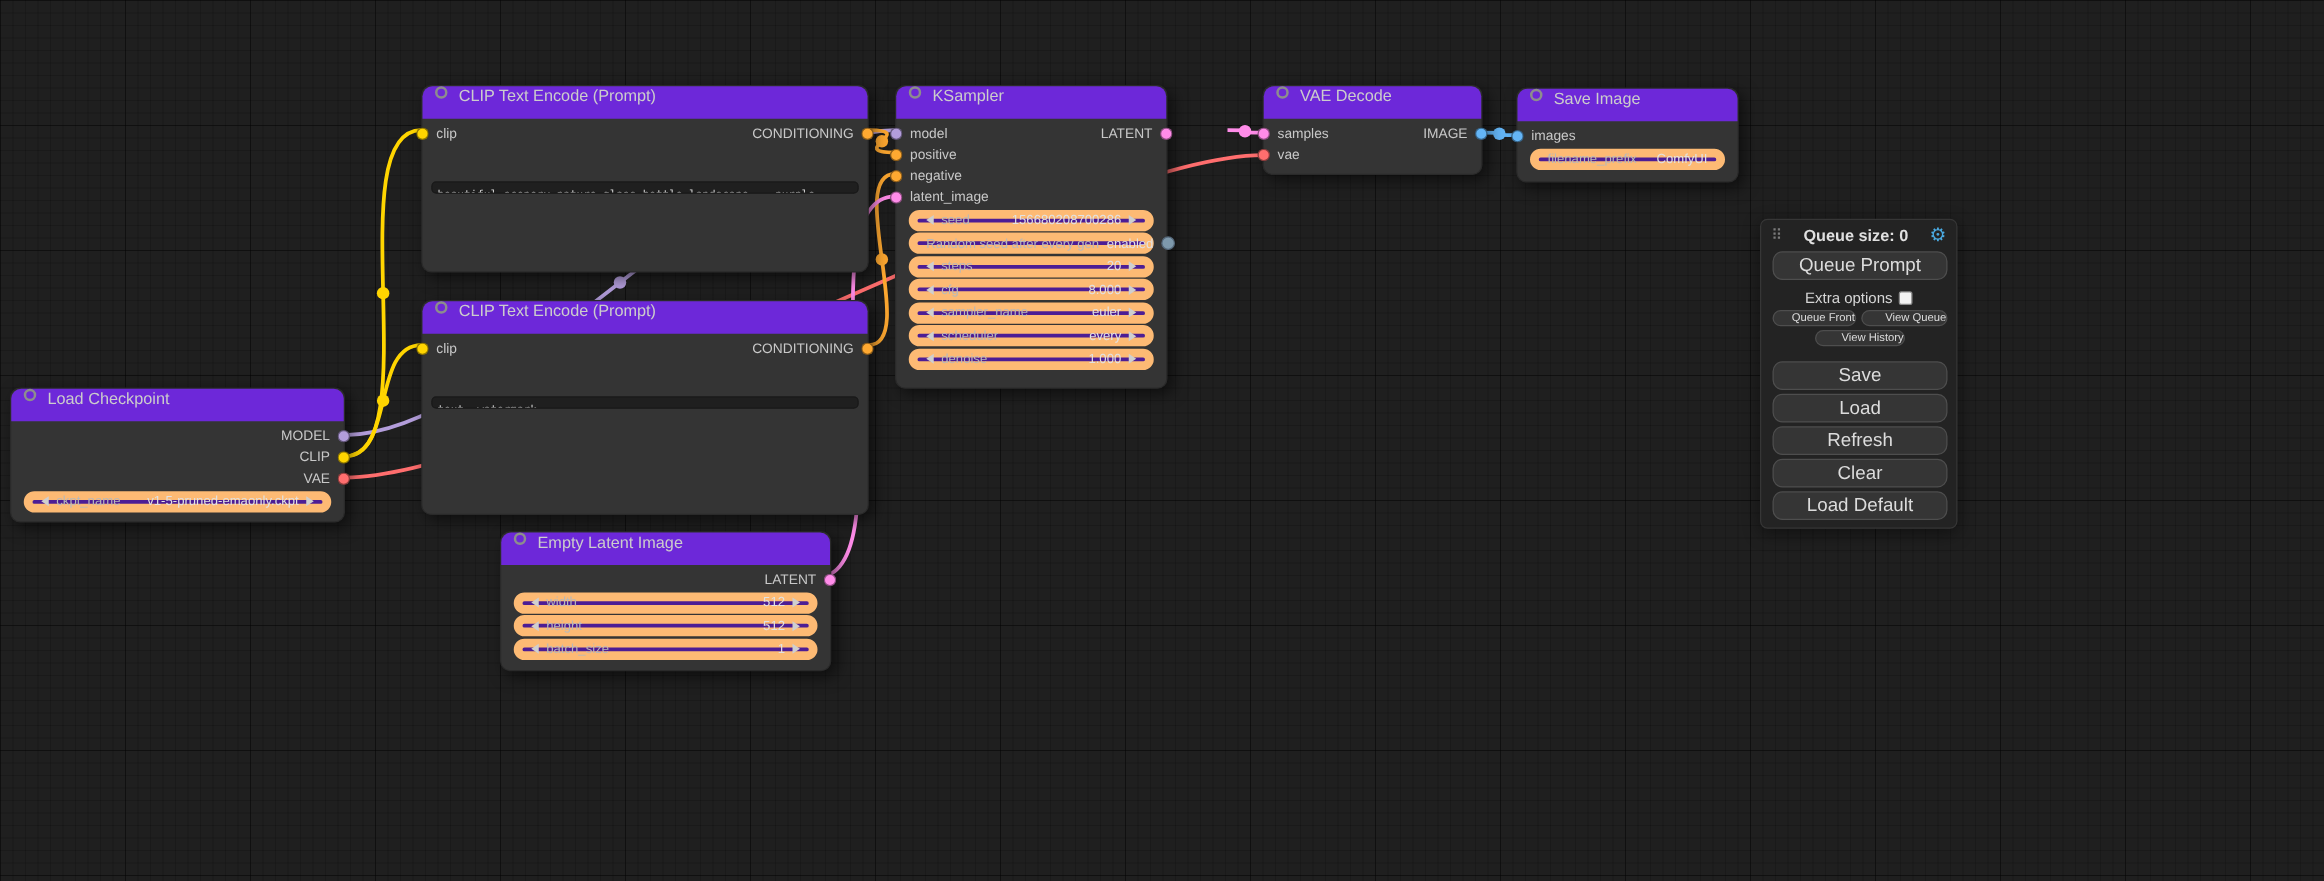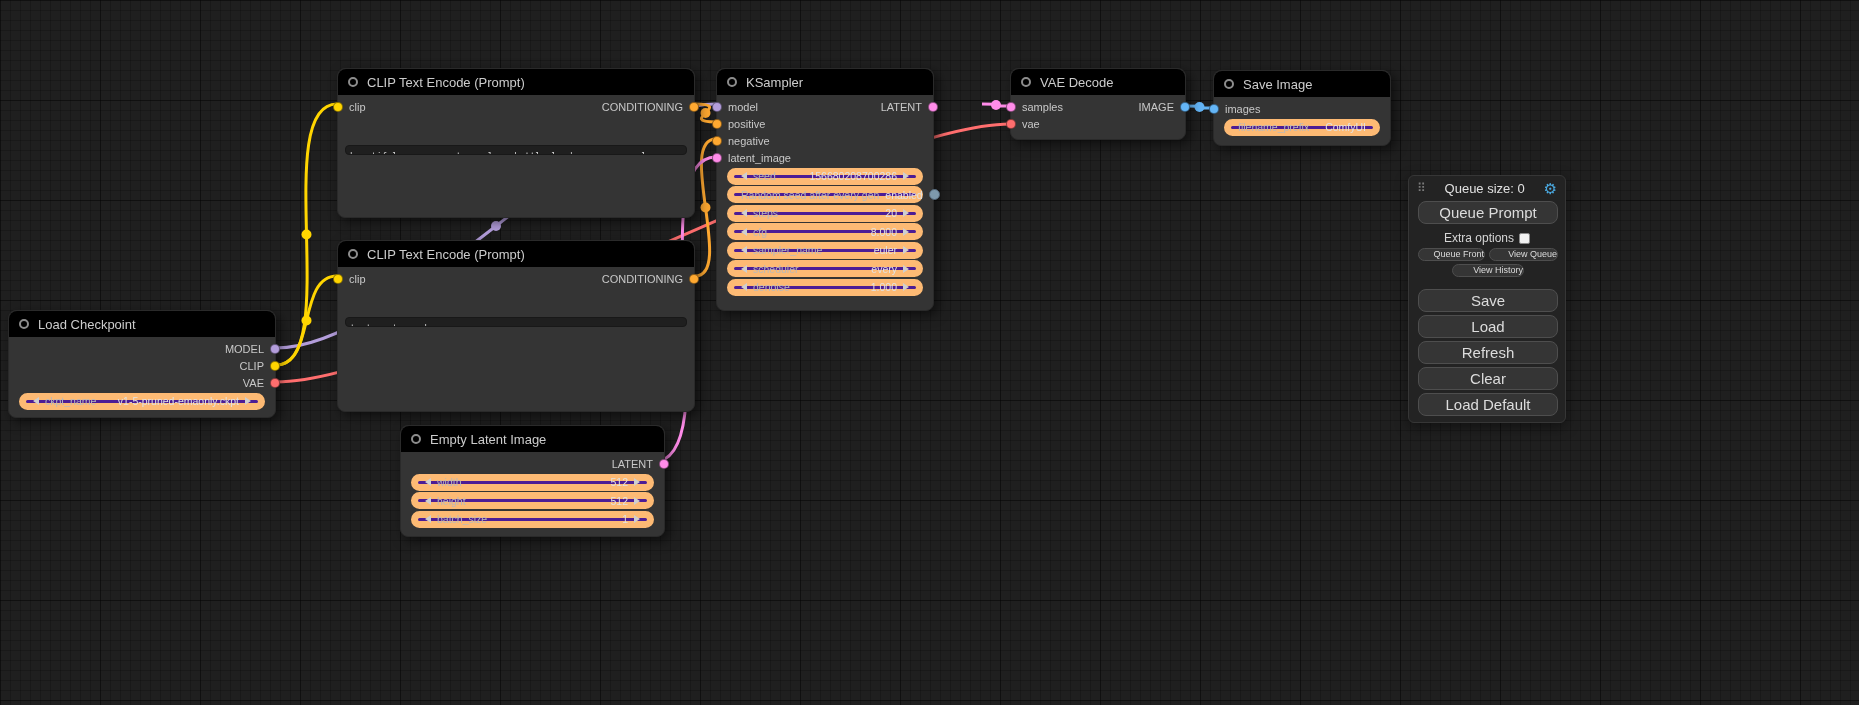--- a/index.html
+++ b/index.html
@@ -10,22 +10,22 @@
     background-image:
       linear-gradient(rgba(0,0,0,0.18) 1px, transparent 1px),
       linear-gradient(90deg, rgba(0,0,0,0.18) 1px, transparent 1px),
       linear-gradient(rgba(0,0,0,0.35) 1px, transparent 1px),
       linear-gradient(90deg, rgba(0,0,0,0.35) 1px, transparent 1px);
     background-size:10px 10px, 10px 10px, 100px 100px, 100px 100px; }
   svg.wires { position:absolute; left:0; top:0; z-index:1; }
 
   .node { position:absolute; z-index:2; background:#343434; border-radius:8px;
     box-shadow:4px 4px 12px rgba(0,0,0,0.55); border:1px solid #2a2a2a; }
-  .ntitle { height:26px; background:#000000; border-radius:8px 8px 0 0;
-    display:flex; align-items:center; gap:9px; padding:0 10px; }
+  .ntitle { height:26px; background:#6d28d9; border-radius:8px 8px 0 0;
+    display:flex; align-items:flex-start; gap:9px; padding:0 10px; }
   .ndot { width:10px; height:10px; border-radius:50%; border:2.5px solid #8d8d8d; flex:none; }
   .ntext { color:#cccccc; font-size:13px; white-space:nowrap; }
   .nbody { padding-top:3px; position:relative; }
 
   .slot { position:relative; height:17px; display:flex; align-items:center;
     padding:0 11px; font-size:11px; color:#c8c8c8; }
   .slot .slabel { white-space:nowrap; }
   .slot.outonly { justify-content:flex-end; }
   .slot .push { margin-left:auto; }
   .dot { position:absolute; width:10px; height:10px; border-radius:50%;
@@ -51,21 +51,21 @@
     color:#d6d6d6; font-family:"DejaVu Sans Mono", monospace; font-size:8.8px;
     line-height:1.5; padding:4px 4px; white-space:pre-wrap; overflow:hidden; resize:none; }
 
   
   .menu { position:absolute; z-index:3; left:1408px; top:175px; width:158px; height:248px;
     background:#232323; border:1px solid #363636; border-radius:6px;
     box-shadow:0 4px 14px rgba(0,0,0,0.45); }
   .mheader { position:absolute; left:8px; right:8px; top:4px; height:16px;
     display:flex; align-items:center; }
   .drag-handle { color:#7a7a7a; font-size:12px; line-height:1; }
-  .qsize { flex:1; text-align:center; color:#e0e0e0; font-size:13px; }
+  .qsize { flex:1; text-align:center; color:#e0e0e0; font-size:13px;font-weight:bold; }
   .gear { color:#4aa9e0; font-size:15px; line-height:1; cursor:pointer; }
   .btn { position:absolute; left:9px; width:140px; background:#353535;
     border:1px solid #4e4e4e; border-radius:8px; color:#dcdcdc; cursor:pointer;
     font-family:"Liberation Sans", sans-serif; display:block; }
   .btn.big { height:23px; font-size:15px; }
   .btn.small { height:13px; font-size:9px; border-radius:7px; padding:0; line-height:11px;text-align:right; }
   .extra-row { position:absolute; left:0; right:0; top:55px; height:14px;
     display:flex; align-items:center; justify-content:center; gap:5px;
     color:#d6d6d6; font-size:12px; }
   .checkbox { width:11px; height:11px; background:#f2f2f2; border:1px solid #8a8a8a;

